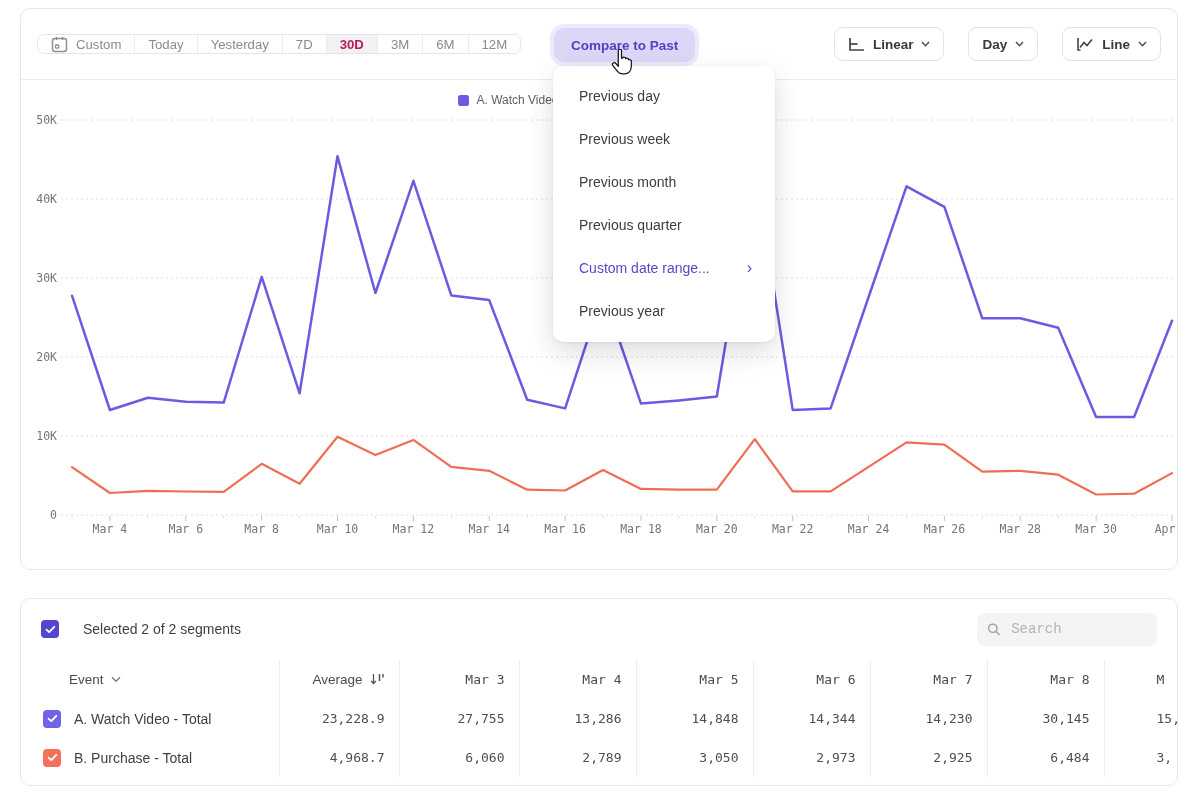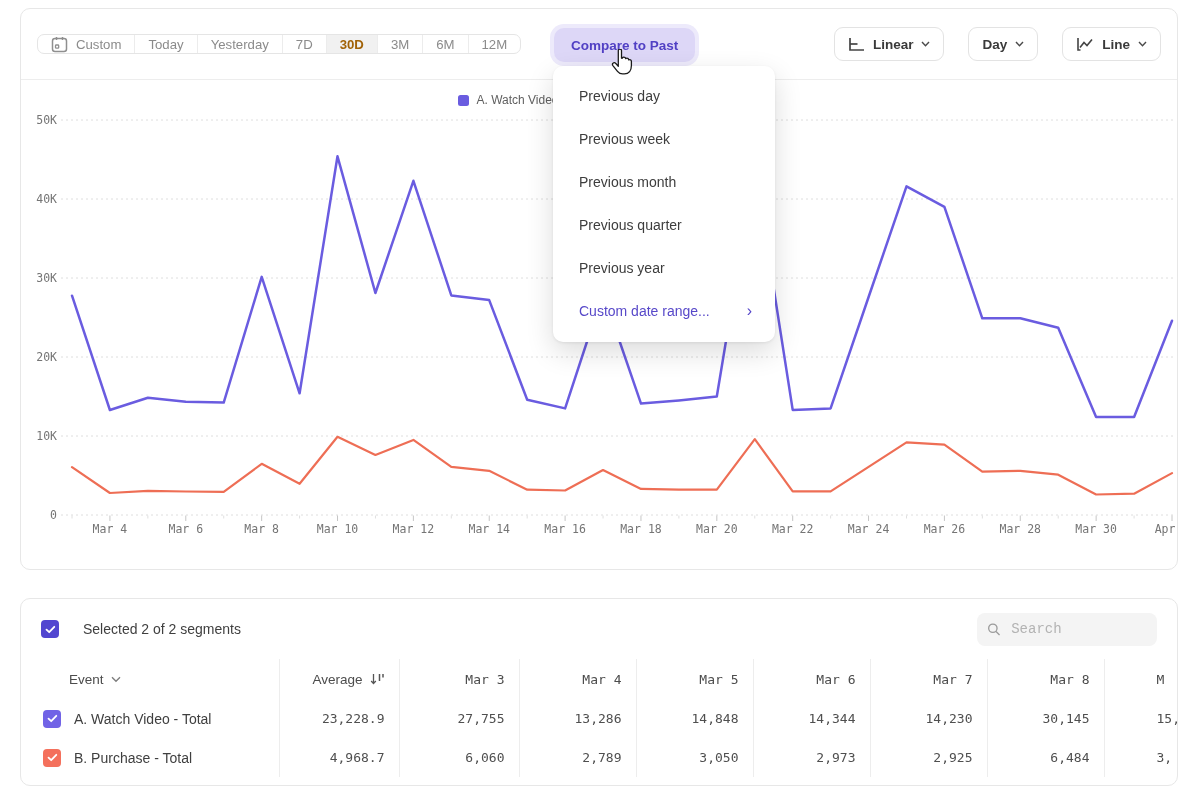--- a/index.html
+++ b/index.html
@@ -10,21 +10,21 @@
   #table-card{left:20px;top:598px;width:1158px;height:188px;overflow:hidden;}
 
   
   .toolbar{height:71px;border-bottom:1px solid #ededed;display:flex;align-items:center;
     padding:0 16px;box-sizing:border-box;position:relative;}
   .seg{display:flex;align-items:stretch;height:20px;border:1px solid #e5e5e5;border-radius:7px;
     overflow:hidden;background:#fff;box-sizing:border-box;}
   .seg-item{display:flex;align-items:center;gap:8px;padding:0 13px;font-size:13.2px;color:#8b8b8b;
     border-left:1px solid #ececec;cursor:pointer;white-space:nowrap;}
   .seg-item:first-child{border-left:none;}
-  .seg-item.selected{background:#f1f1f1;color:#a16207;font-weight:bold;}
+  .seg-item.selected{background:#f1f1f1;color:#be185d;font-weight:bold;}
   .compare-btn{position:absolute;left:533px;top:19px;height:34px;padding:0 17px;border:none;
     border-radius:10px;background:#ddd7f7;color:#5140c4;font-size:13.5px;font-weight:bold;
     font-family:inherit;cursor:pointer;box-shadow:0 0 0 4px #edeafb;}
   .tb-right{margin-left:auto;display:flex;gap:24px;}
   .tb-btn{display:flex;align-items:center;gap:8px;height:34px;padding:0 13px;background:#fff;
     border:1px solid #e3e3e3;border-radius:9px;font-size:13.5px;color:#3a3a3a;font-family:inherit;
     cursor:pointer;font-weight:bold;}
   .tb-btn svg{display:block;flex:none;}
 
   
@@ -210,25 +210,25 @@
         <polyline points="51.0,387.1 88.9,413.0 126.9,410.9 164.8,411.5 202.7,411.9 240.7,383.8 278.6,403.8 316.5,356.8 354.4,375.0 392.4,359.9 430.3,386.8 468.2,390.8 506.2,409.7 544.1,410.5 582.0,390.0 620.0,408.9 657.9,409.7 695.8,409.7 733.8,359.2 771.7,411.3 809.6,411.3 847.6,386.8 885.5,362.3 923.4,364.7 961.3,391.6 999.3,390.8 1037.2,394.7 1075.1,414.5 1113.1,413.7 1151.0,393.1" fill="none" stroke="#ee6e55" stroke-width="2.2" stroke-linejoin="round" stroke-linecap="round"></polyline>
       </svg>
   </div>
 </div>
 
 <div class="menu" id="compare-menu">
     <div class="menu-item">Previous day</div>
     <div class="menu-item">Previous week</div>
     <div class="menu-item">Previous month</div>
     <div class="menu-item">Previous quarter</div>
-    <div class="menu-item">Previous year</div>
     <div class="menu-item custom">
       <span>Custom date range...</span>
       <span class="arrow">›</span>
     </div>
+    <div class="menu-item">Previous year</div>
   </div>
 
 <svg id="cursor" width="22" height="26" viewBox="0 0 22 26">
   <path d="M7.3 1.6 C7.3 .7 8 .1 8.9 .1 C9.8 .1 10.5 .8 10.5 1.6 L10.5 9.2 L11.2 9.3
            C11.5 8.6 12.2 8.2 12.9 8.2 C13.8 8.2 14.5 8.8 14.7 9.6 C15 9.4 15.4 9.2 15.8 9.2
            C16.8 9.2 17.6 9.9 17.7 10.9 C17.9 10.8 18.2 10.7 18.5 10.7 C19.6 10.7 20.4 11.6 20.4 12.6
            L20.4 16.4 C20.4 21.3 17.9 24.9 13.4 24.9 L11.6 24.9 C9.3 24.9 7.8 24 6.5 22.3
            L1.9 16.6 C1.3 15.8 1.4 14.7 2.2 14.1 C2.9 13.5 4 13.6 4.6 14.3 L7.3 17.2 Z" fill="#fff" stroke="#1a1a1a" stroke-width="1.3" stroke-linejoin="round"></path>
 </svg>
 

